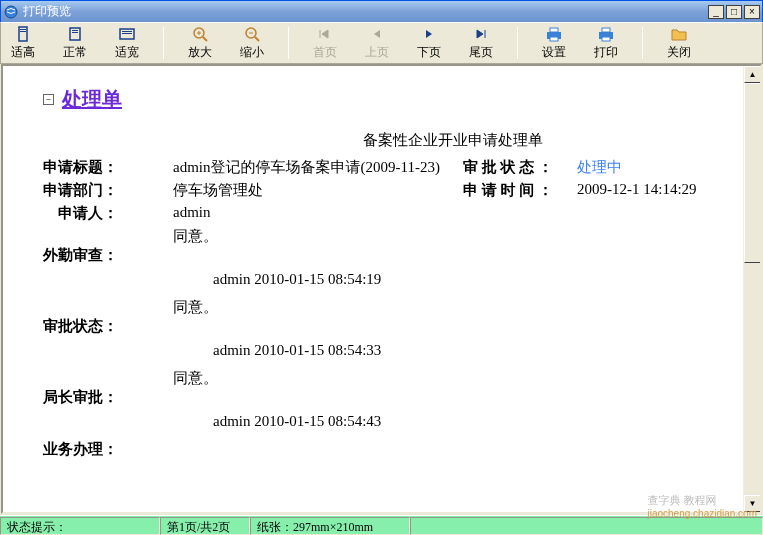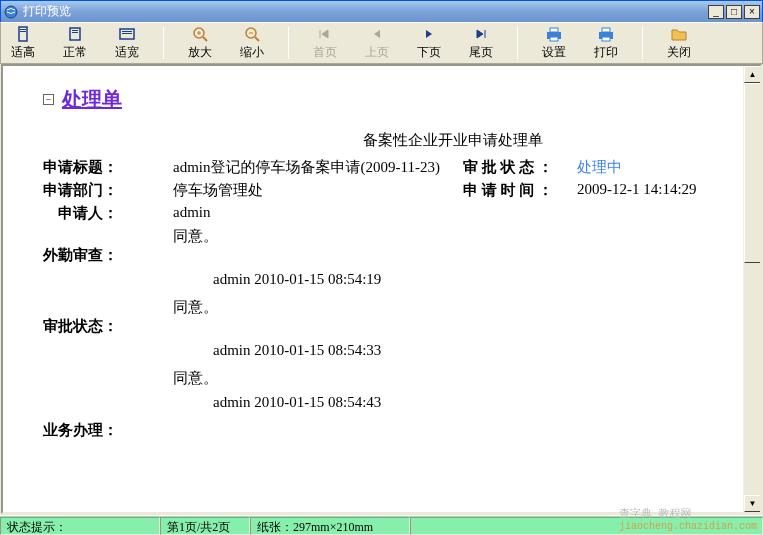--- a/index.html
+++ b/index.html
@@ -37,21 +37,21 @@
 .review-block { margin-top: 2px; }
 .review-row { display: flex; align-items: flex-start; margin-bottom: 2px; }
 .review-content { padding-left: 130px; }
 .review-sign { padding-left: 170px; margin-top: 6px; margin-bottom: 10px; }
 .statusbar { position: absolute; bottom: 0; left: 0; right: 0; height: 20px; background: #86efac; border-top: 1px solid #fff; display: flex; align-items: center; font-size: 12px; font-family: "SimSun"; }
 .status-cell { padding: 2px 6px; border: 1px inset #ece9d8; height: 18px; line-height: 14px; }
 .status-cell.c1 { flex: 0 0 160px; }
 .status-cell.c2 { flex: 0 0 90px; }
 .status-cell.c3 { flex: 0 0 160px; }
 .status-cell.c4 { flex: 1; }
-.watermark { position: absolute; right: 6px; bottom: 3px; font-size: 11px; color: #ccc; font-family: Liberation Mono, monospace; pointer-events: none; }
+.watermark { position: absolute; right: 6px; bottom: 16px; font-size: 11px; color: #ccc; font-family: Liberation Sans, sans-serif; pointer-events: none; }
 .watermark .wm1 { color: #bbb; }
 .watermark .wm2 { color: #d4a050; font-size: 10px; }
 svg { display: block; }
 </style>
 </head>
 <body>
 
 <div class="titlebar">
   <span class="icon">
     <svg width="16" height="16" viewBox="0 0 16 16">
@@ -229,20 +229,23 @@
     <div class="review-block">
       <div class="review-content">同意。</div>
       <div class="review-row">
         <span class="form-label-nc"><b>审批状态</b>：</span>
       </div>
       <div class="review-sign">admin 2010-01-15 08:54:33</div>
     </div>
 
     <div class="review-block">
       <div class="review-content">同意。</div>
+      <div class="review-row">
+        <span class="form-label-nc"><b>局长审批</b>：</span>
+      </div>
       <div class="review-sign">admin 2010-01-15 08:54:43</div>
     </div>
 
     <div class="review-row" style="margin-top:6px;">
       <span class="form-label-nc"><b>业务办理</b>：</span>
     </div>
 
   </div>
 
   <div class="scrollbar">

